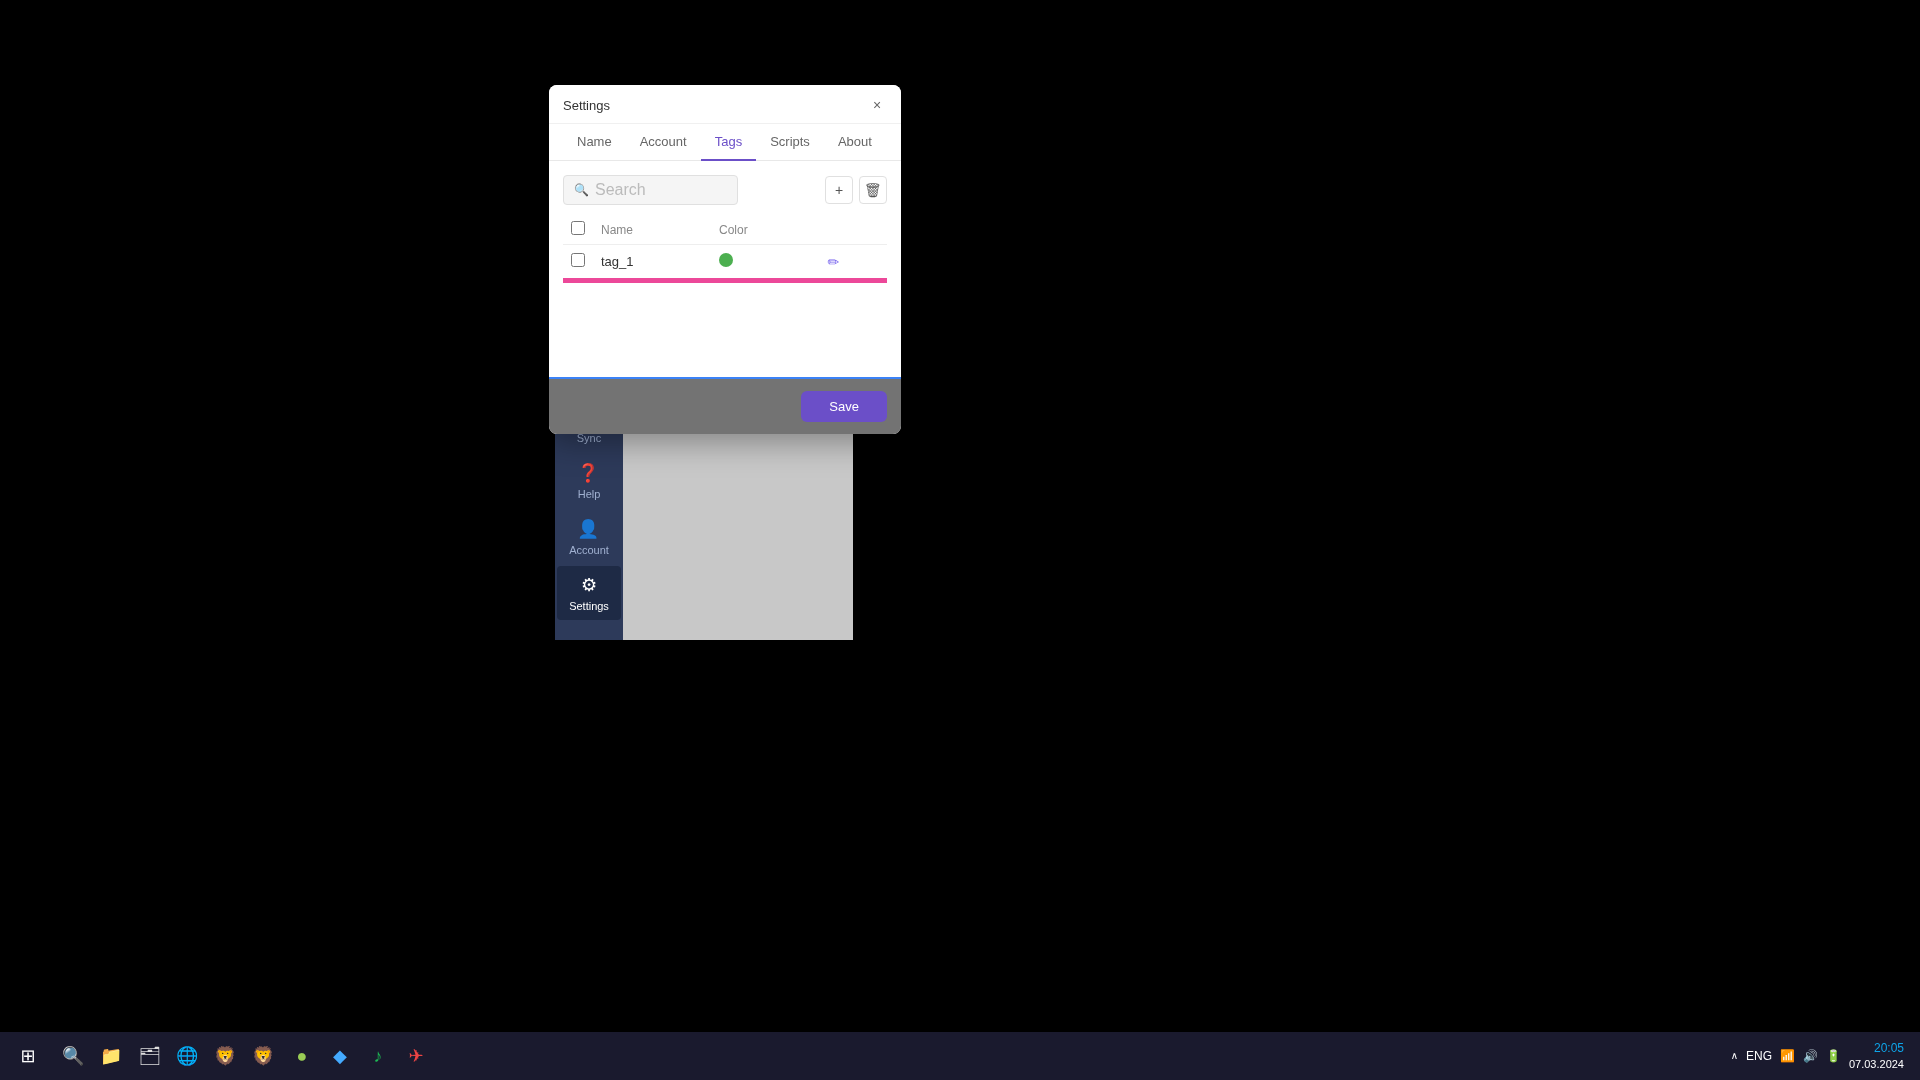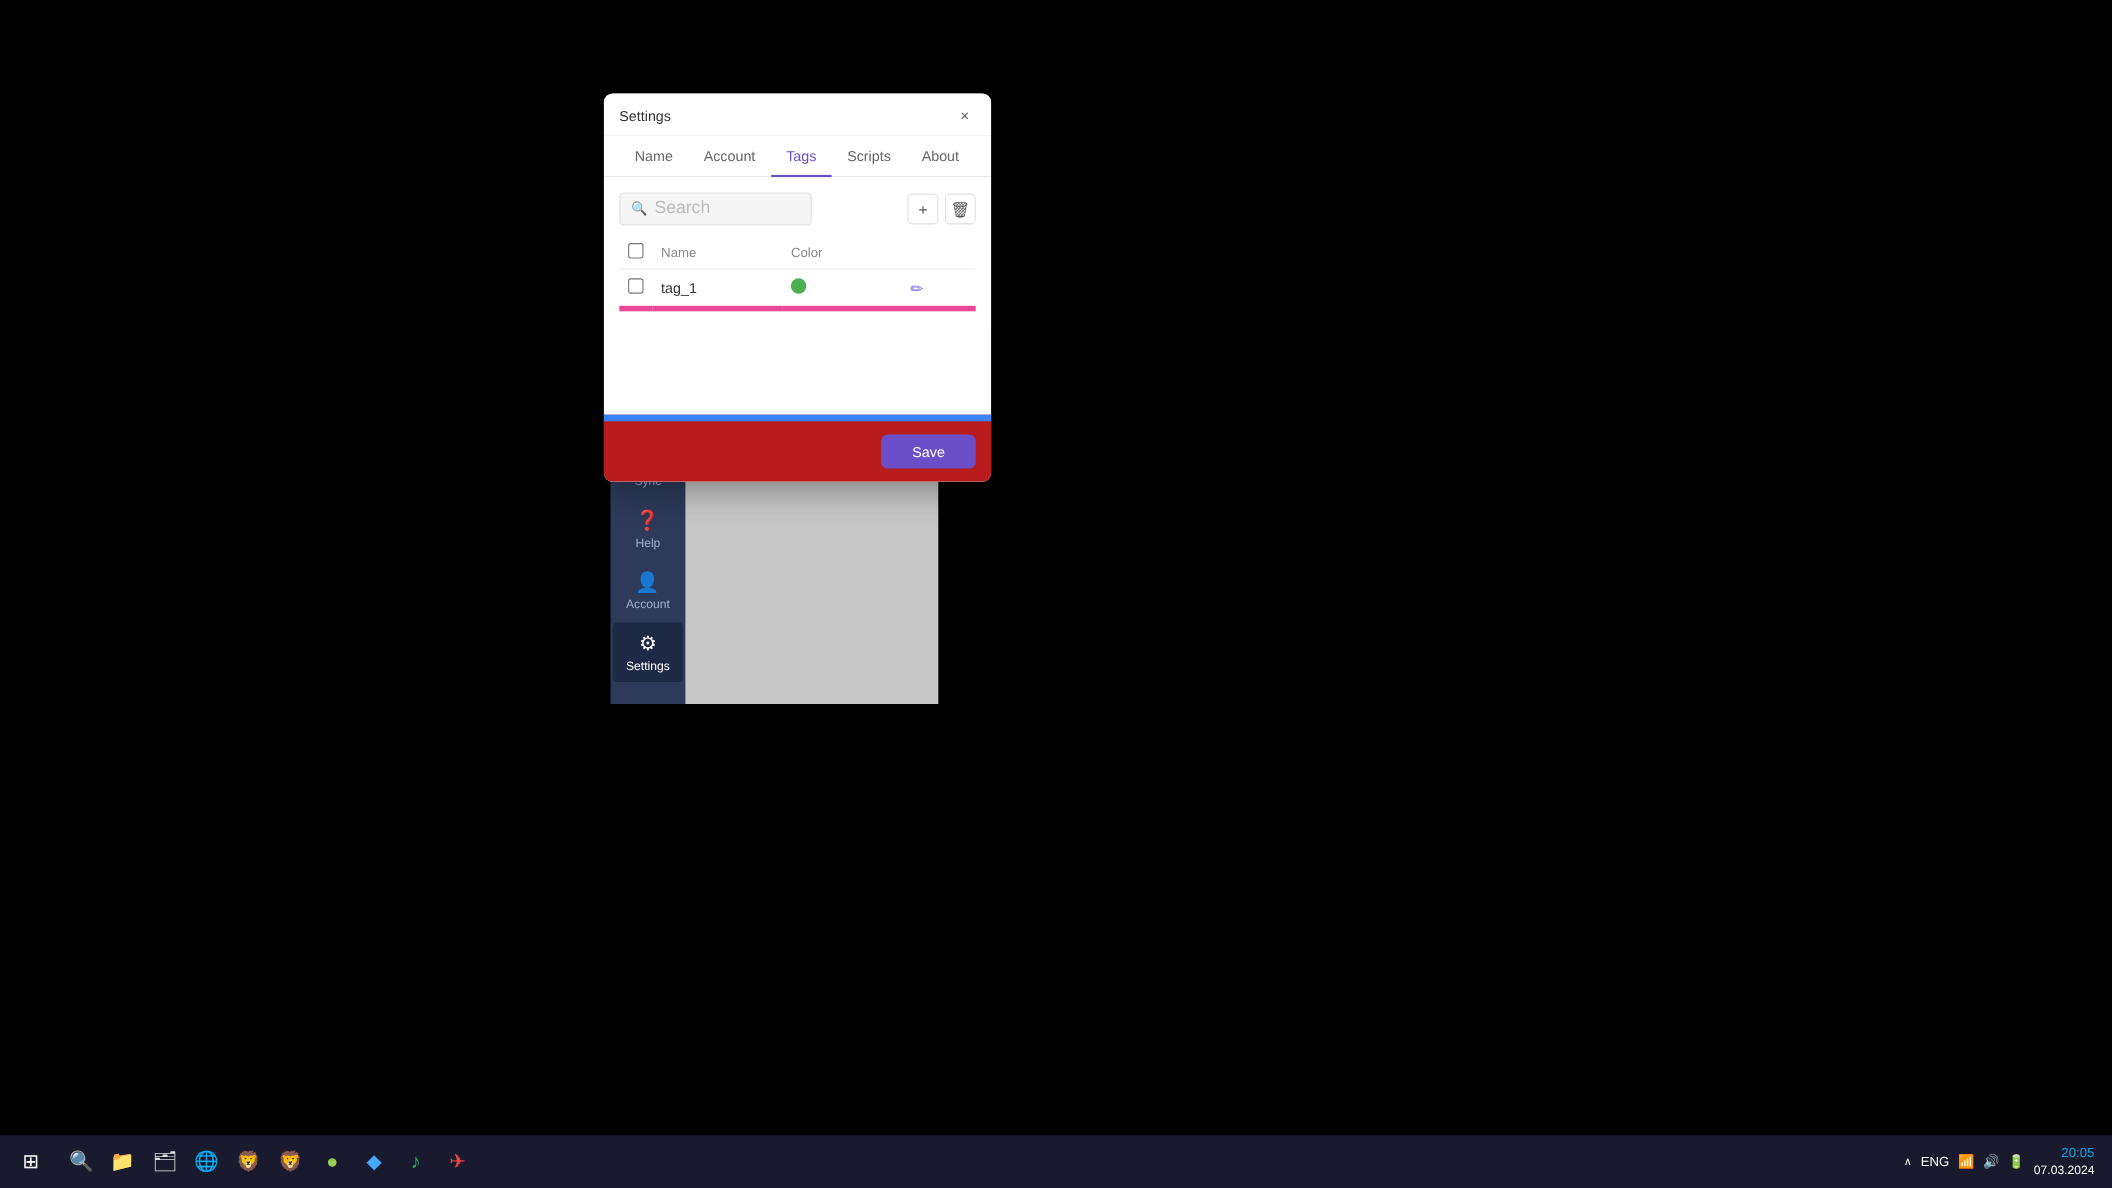--- a/index.html
+++ b/index.html
@@ -288,22 +288,22 @@
       color: #7b68ee;
       cursor: pointer;
       font-size: 14px;
     }
 
     
     .dialog-footer {
       padding: 12px 14px;
       display: flex;
       justify-content: flex-end;
-      background: #b91c1c;
-      border-top: 6px solid #3b82f6;
+      background: #737373;
+      border-top: 2px solid #3b82f6;
       margin-top: 80px;
     }
 
     .save-btn {
       background: #6b4fc8;
       color: #fff;
       border: none;
       border-radius: 6px;
       padding: 8px 28px;
       font-size: 13px;

